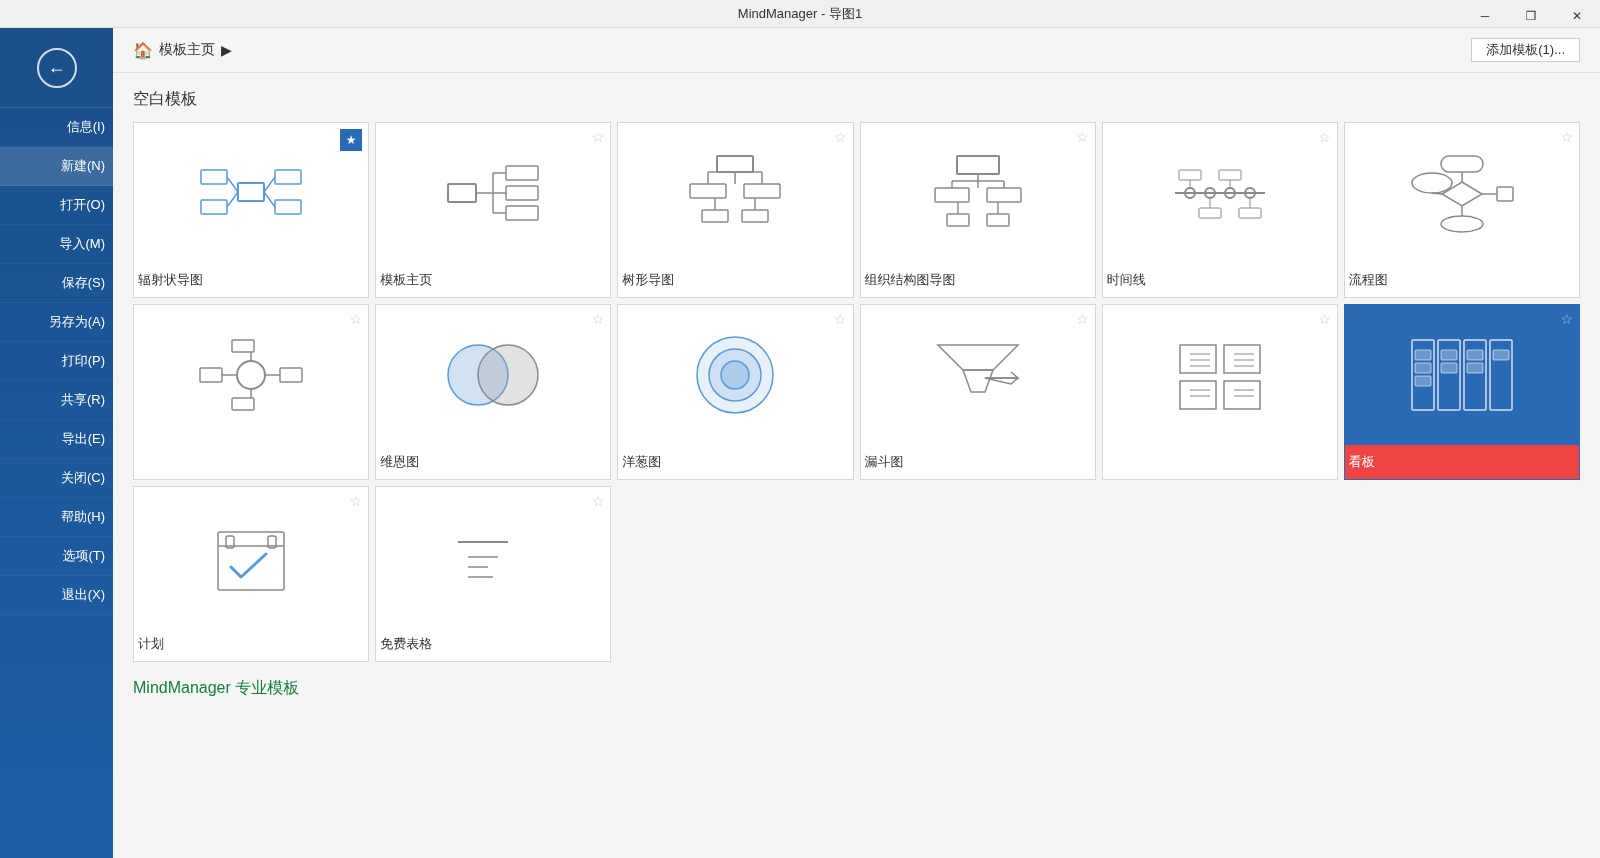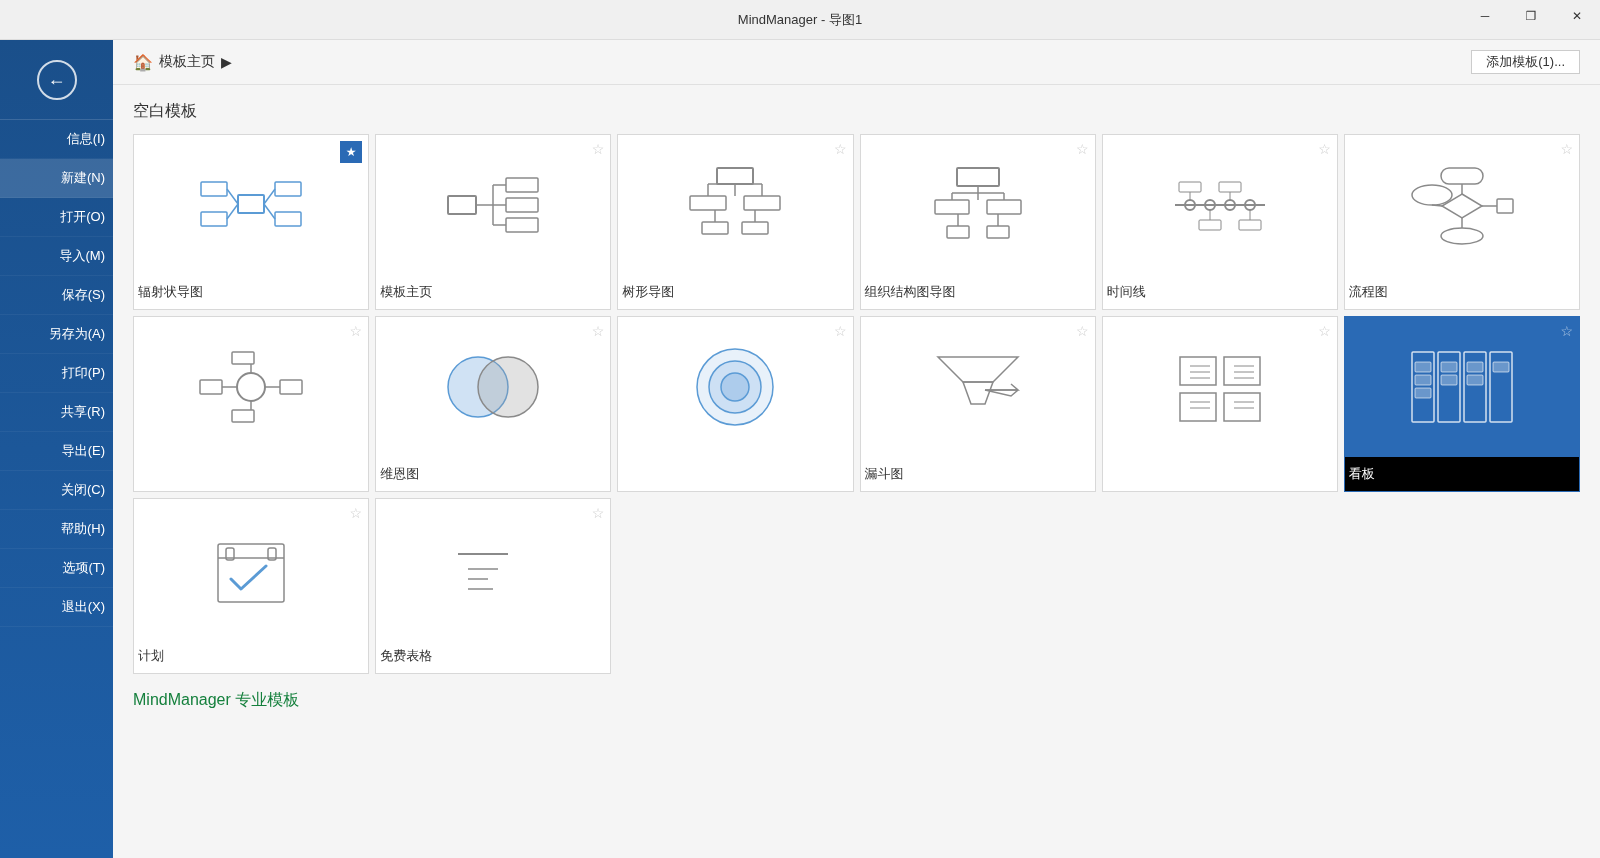--- a/index.html
+++ b/index.html
@@ -1,21 +1,21 @@
 <!DOCTYPE html>
 <html><head>
   <meta charset="utf-8">
   <style>
     * { box-sizing: border-box; margin: 0; padding: 0; }
     body { font-family: "Microsoft YaHei", "SimHei", Arial, sans-serif; background: #f0f0f0; width: 1600px; height: 858px; overflow: hidden; display: flex; flex-direction: column; }
 
     
     .titlebar {
       background: #f0f0f0;
-      height: 40px;
+      height: 28px;
       display: flex;
       align-items: center;
       justify-content: center;
       position: relative;
       border-bottom: 1px solid #ddd;
       flex-shrink: 0;
     }
     .titlebar-title { font-size: 13px; color: #333; }
     .titlebar-controls { position: absolute; right: 0; top: 0; display: flex; }
     .titlebar-btn { width: 46px; height: 32px; display: flex; align-items: center; justify-content: center; font-size: 12px; color: #333; cursor: pointer; }
@@ -143,21 +143,21 @@
     .template-card.selected .card-icon-area { background: #2a6ab5; }
 
     .card-label {
       font-size: 13px;
       color: #333;
       padding: 8px 4px;
       text-align: left;
       width: 100%;
       background: white;
     }
-    .template-card.selected .card-label { background: #000000; color: white; }
+    .template-card.selected .card-label { background: #ef4444; color: white; }
 
     .star-badge {
       position: absolute;
       top: 6px; right: 6px;
       width: 22px; height: 22px;
       background: #2a6ab5;
       display: flex; align-items: center; justify-content: center;
       color: white; font-size: 12px;
     }
     .fav-icon {
@@ -387,20 +387,21 @@
 
         <div class="template-card">
           <div class="card-icon-area">
             <span class="fav-icon">☆</span>
             <svg class="template-svg" viewBox="0 0 110 90">
               <circle cx="55" cy="45" r="38" fill="rgba(100,160,220,0.15)" stroke="#5b9bd5" stroke-width="1.5"></circle>
               <circle cx="55" cy="45" r="26" fill="rgba(100,160,220,0.2)" stroke="#5b9bd5" stroke-width="1.5"></circle>
               <circle cx="55" cy="45" r="14" fill="rgba(100,160,220,0.3)" stroke="#5b9bd5" stroke-width="1.5"></circle>
             </svg>
           </div>
+          <div class="card-label">洋葱图</div>
         </div>
 
         <div class="template-card">
           <div class="card-icon-area">
             <span class="fav-icon">☆</span>
             <svg class="template-svg" viewBox="0 0 110 90">
 
               <polygon points="15,15 95,15 70,40 40,40" fill="none" stroke="#8a8a8a" stroke-width="1.5"></polygon>
               <polygon points="40,40 70,40 62,62 48,62" fill="none" stroke="#8a8a8a" stroke-width="1.5"></polygon>
 

